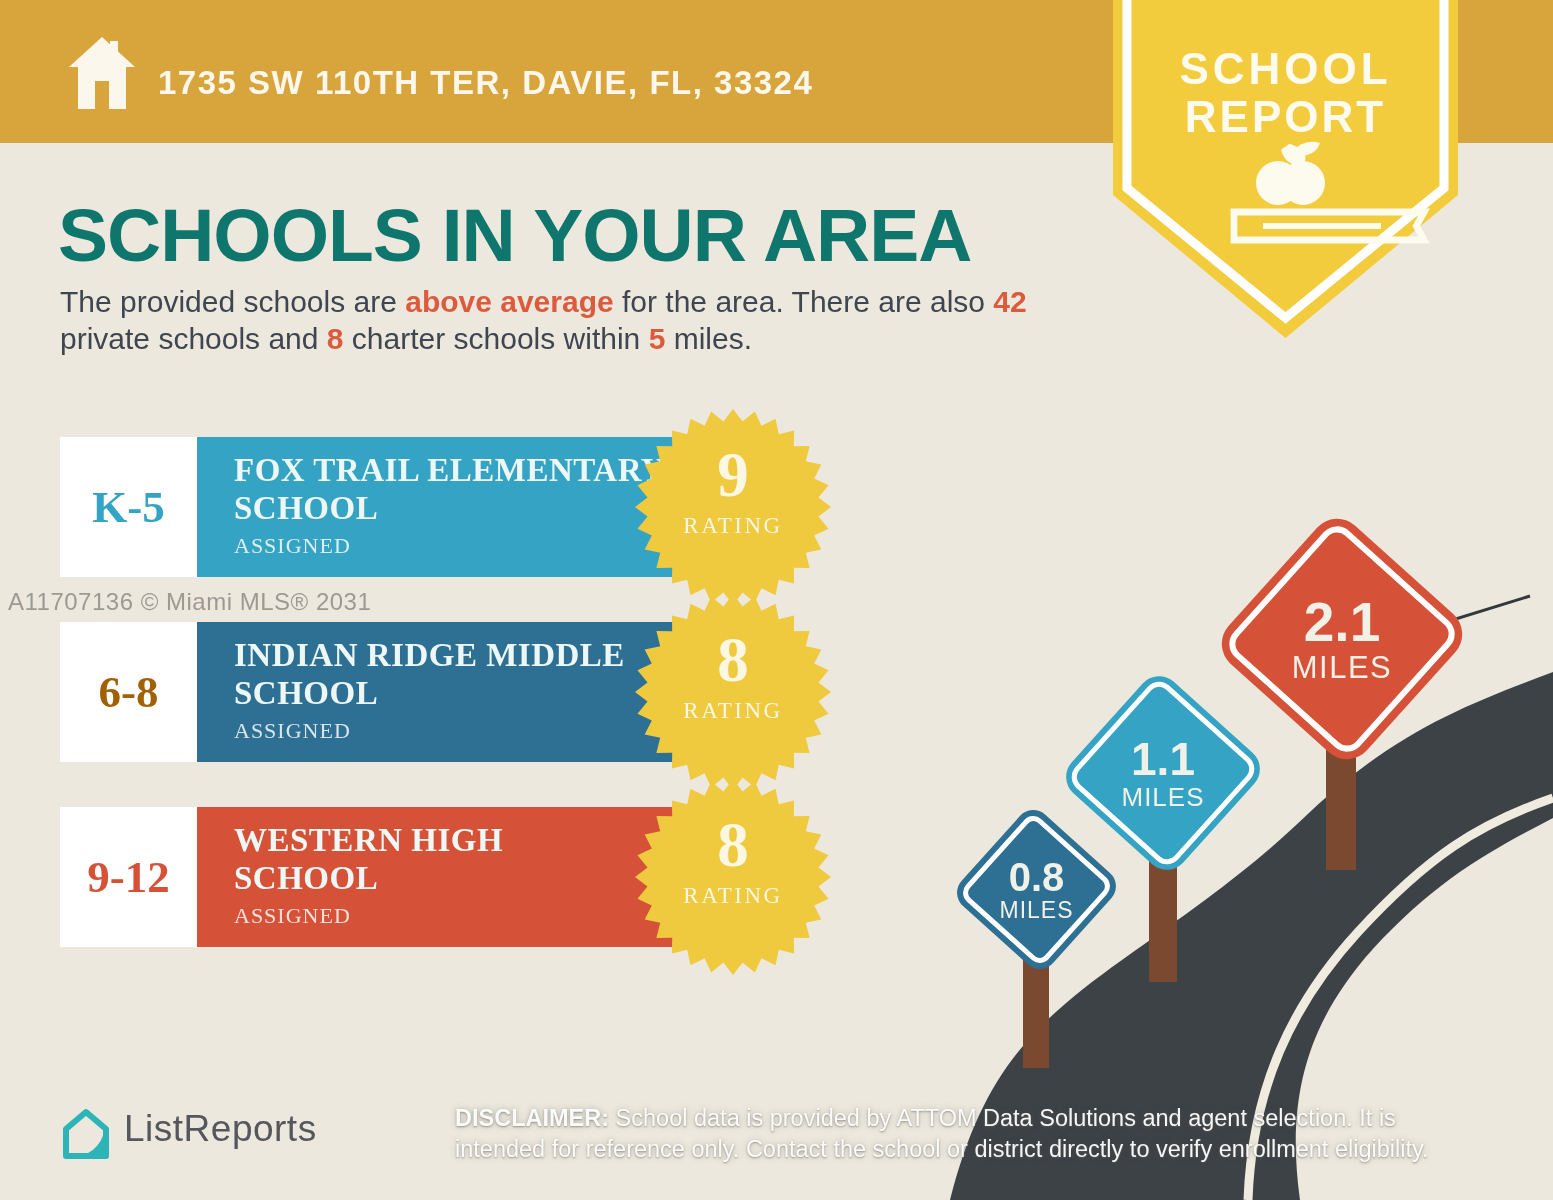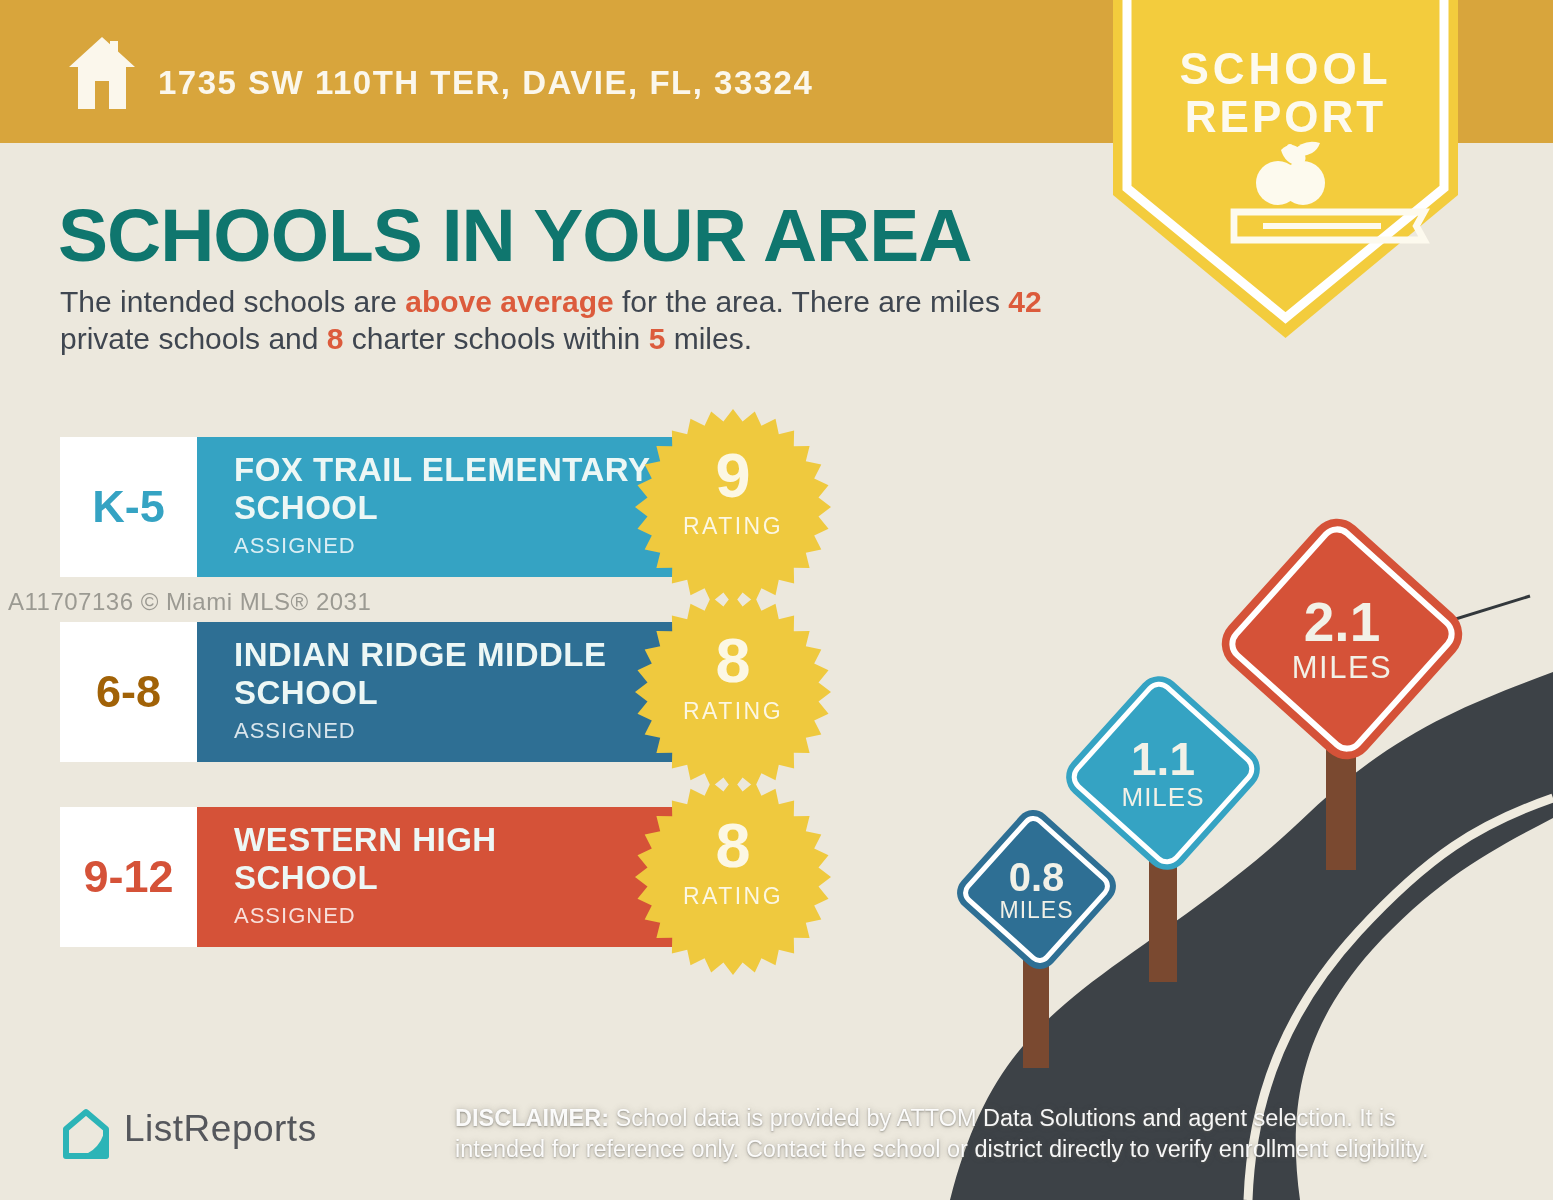--- a/index.html
+++ b/index.html
@@ -23,21 +23,21 @@
   .heading{position:absolute;left:58px;top:192px;color:#0f766e;font-size:75px;
            font-weight:800;letter-spacing:-1px;white-space:nowrap;z-index:2;}
   .intro{position:absolute;left:60px;top:283px;width:1010px;color:#3F4650;
          font-size:30px;line-height:1.24;font-weight:500;z-index:2;}
   .intro b{color:#DC5B3C;font-weight:700;}
 
   .watermark{position:absolute;left:8px;top:588px;color:#8E8D86;opacity:.85;
              font-size:24px;letter-spacing:.5px;z-index:2;}
 
   
-  .school-row{position:absolute;left:60px;width:860px;height:140px;z-index:3;}
+  .school-row{position:absolute;left:60px;width:860px;height:140px;z-index:3;font-family:Liberation Serif, serif;}
   .row-0{top:437px;} .row-1{top:622px;} .row-2{top:807px;}
   .grade-box{position:absolute;left:0;top:0;width:137px;height:140px;background:#FFFFFF;
              display:flex;align-items:center;justify-content:center;
              font-size:45px;font-weight:600;}
   .school-bar{position:absolute;left:137px;top:0;width:500px;height:140px;
               padding:14px 0 0 37px;box-sizing:border-box;}
   .school-name{color:#EDF7F5;font-size:33px;font-weight:600;letter-spacing:.5px;
                line-height:1.16;white-space:pre-line;}
   .school-status{margin-top:5px;color:rgba(255,255,255,.82);font-size:22px;
                  font-weight:500;letter-spacing:1px;}
@@ -123,21 +123,21 @@
         <path d="M134 212 H330 L322 226 L330 240 H134 Z" transform="translate(-9,0) scale(0.97,1)"></path>
         <line x1="150" y1="226" x2="268" y2="226" stroke-width="6"></line>
       </g>
     </svg>
     <div class="line1">SCHOOL</div>
     <div class="line2">REPORT</div>
   </div>
 
   <div class="heading">SCHOOLS IN YOUR AREA</div>
 
-  <div class="intro"><span>The intended schools are </span><b>above average</b><span> for the area. There are miles </span><b>42</b><span> private schools and </span><b>8</b><span> charter schools within </span><b>5</b><span> miles.</span></div>
+  <div class="intro"><span>The provided schools are </span><b>above average</b><span> for the area. There are also </span><b>42</b><span> private schools and </span><b>8</b><span> charter schools within </span><b>5</b><span> miles.</span></div>
 
   <div class="watermark">A11707136 © Miami MLS® 2031</div>
 
   <div class="school-row row-0">
     <div class="grade-box" style="color: rgb(53, 163, 195);">K-5</div>
     <div class="school-bar" style="background-color: rgb(53, 163, 195);">
       <div class="school-name">FOX TRAIL ELEMENTARY
 SCHOOL</div>
       <div class="school-status">ASSIGNED</div>
     </div>

